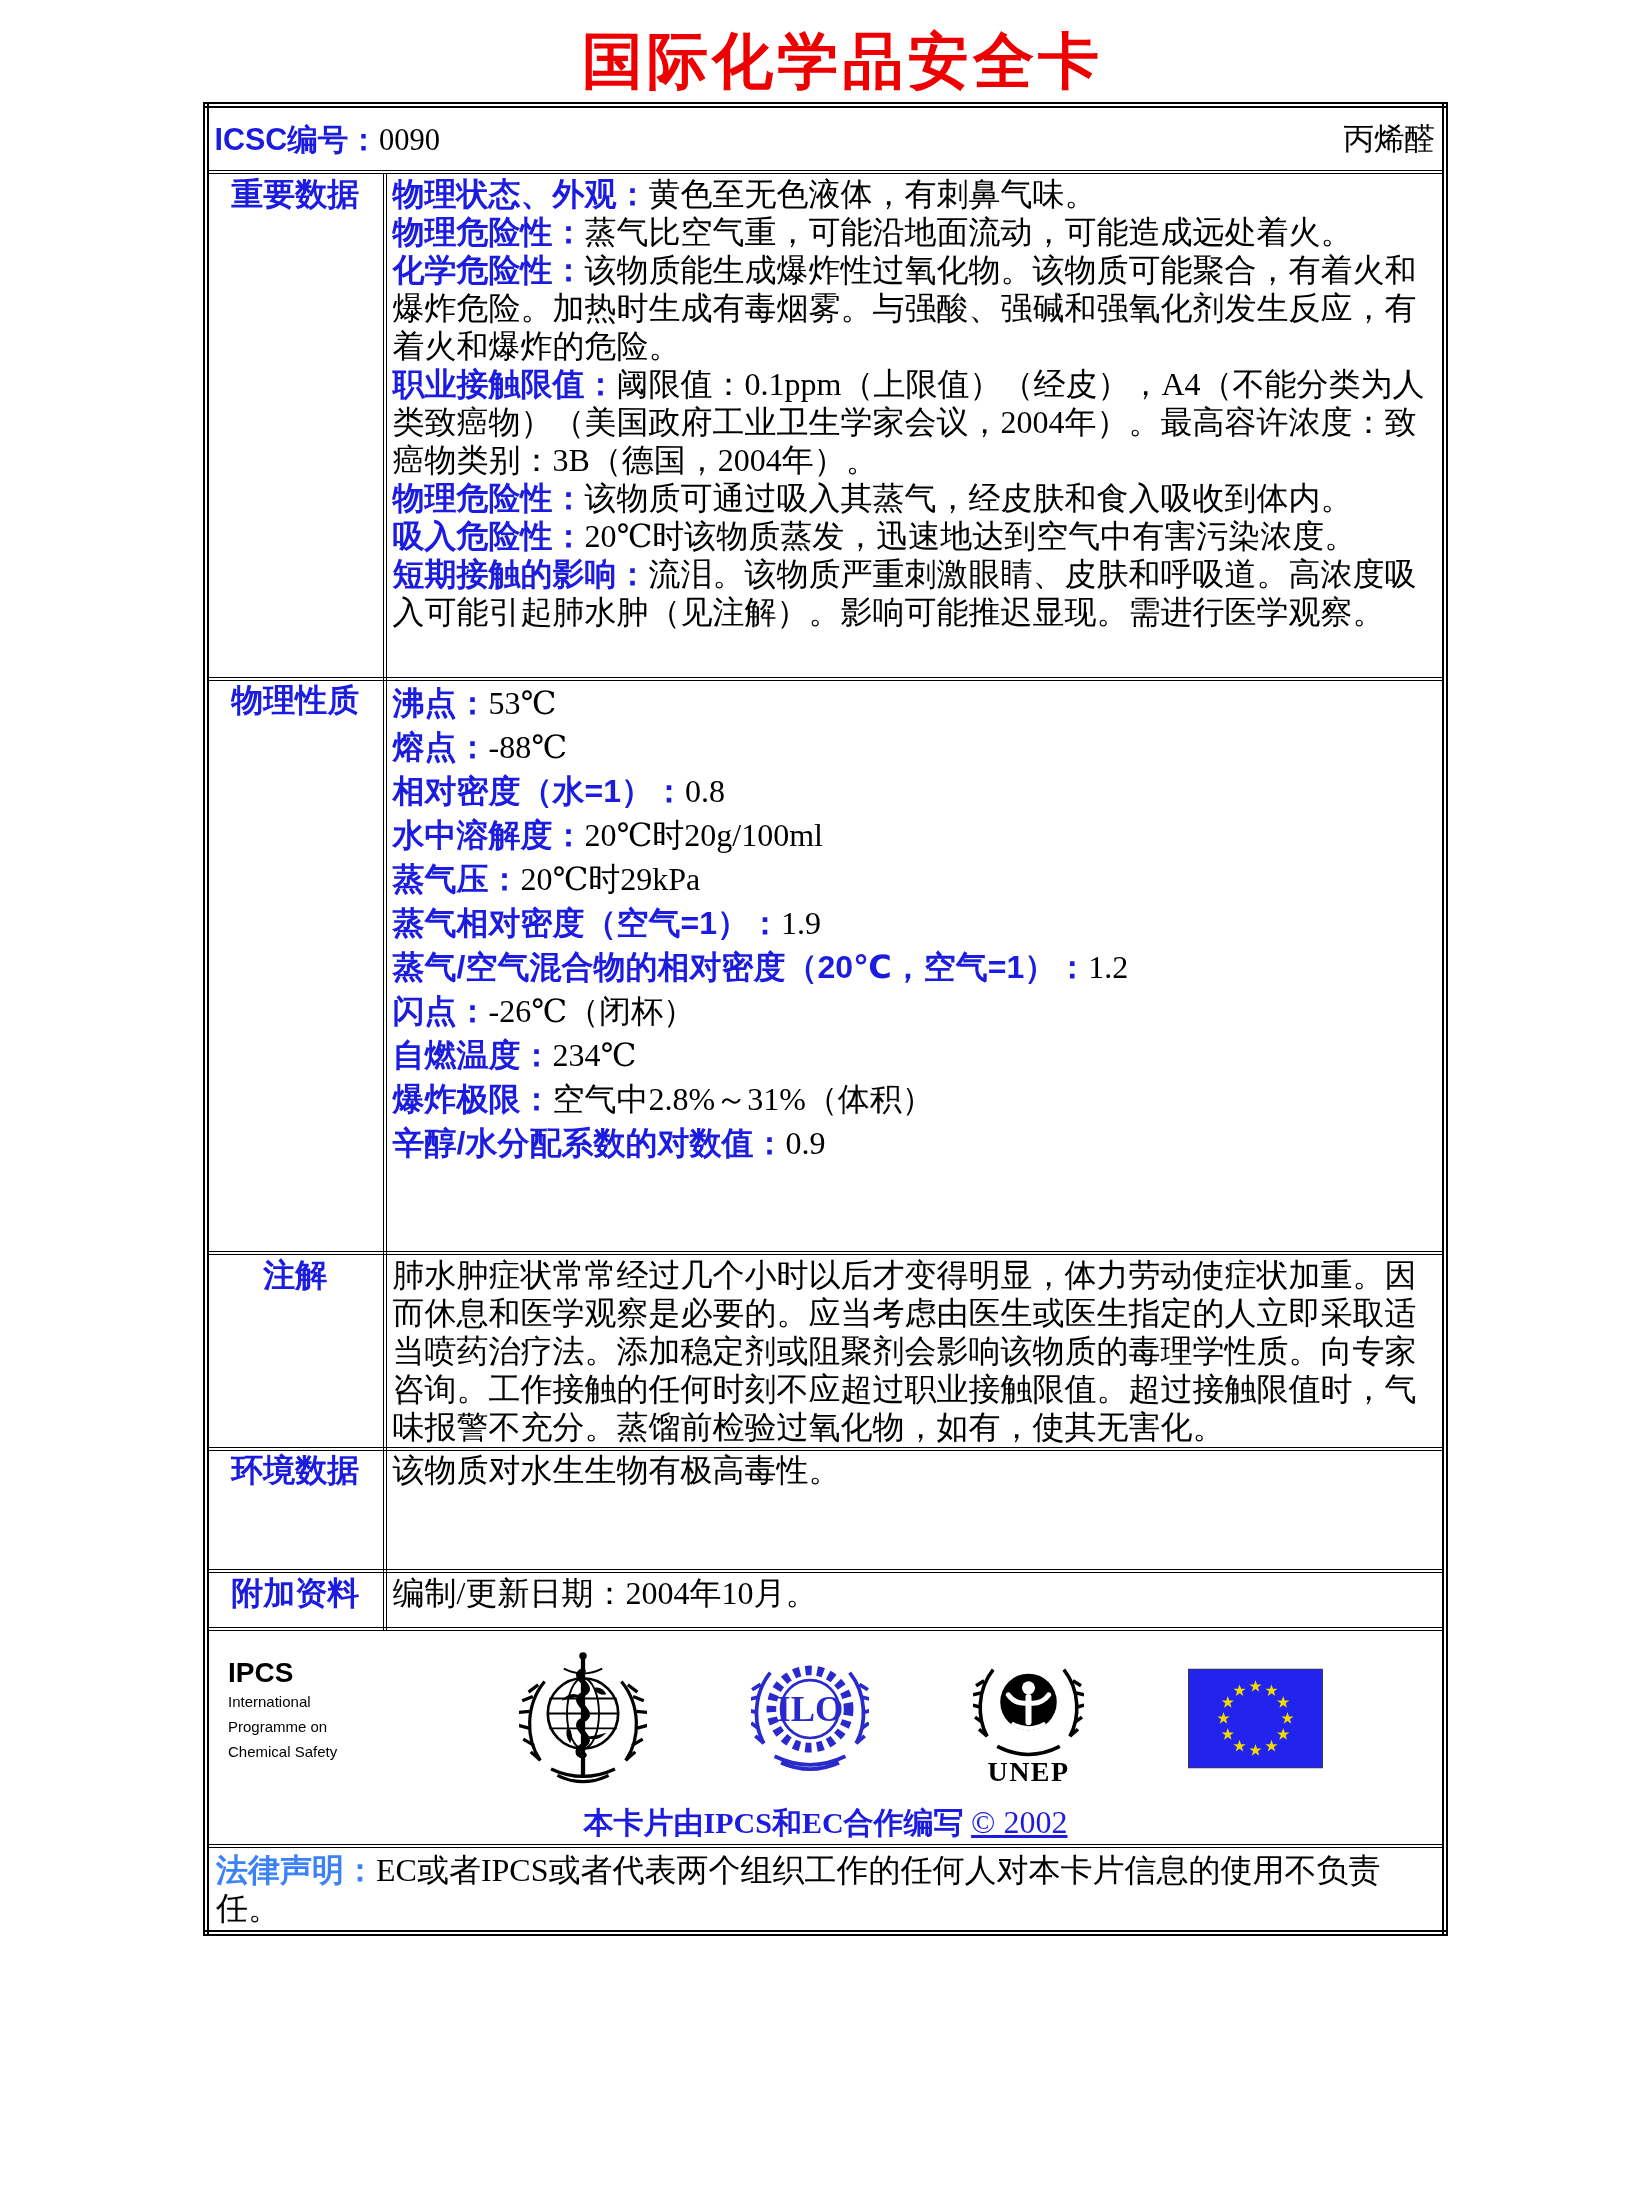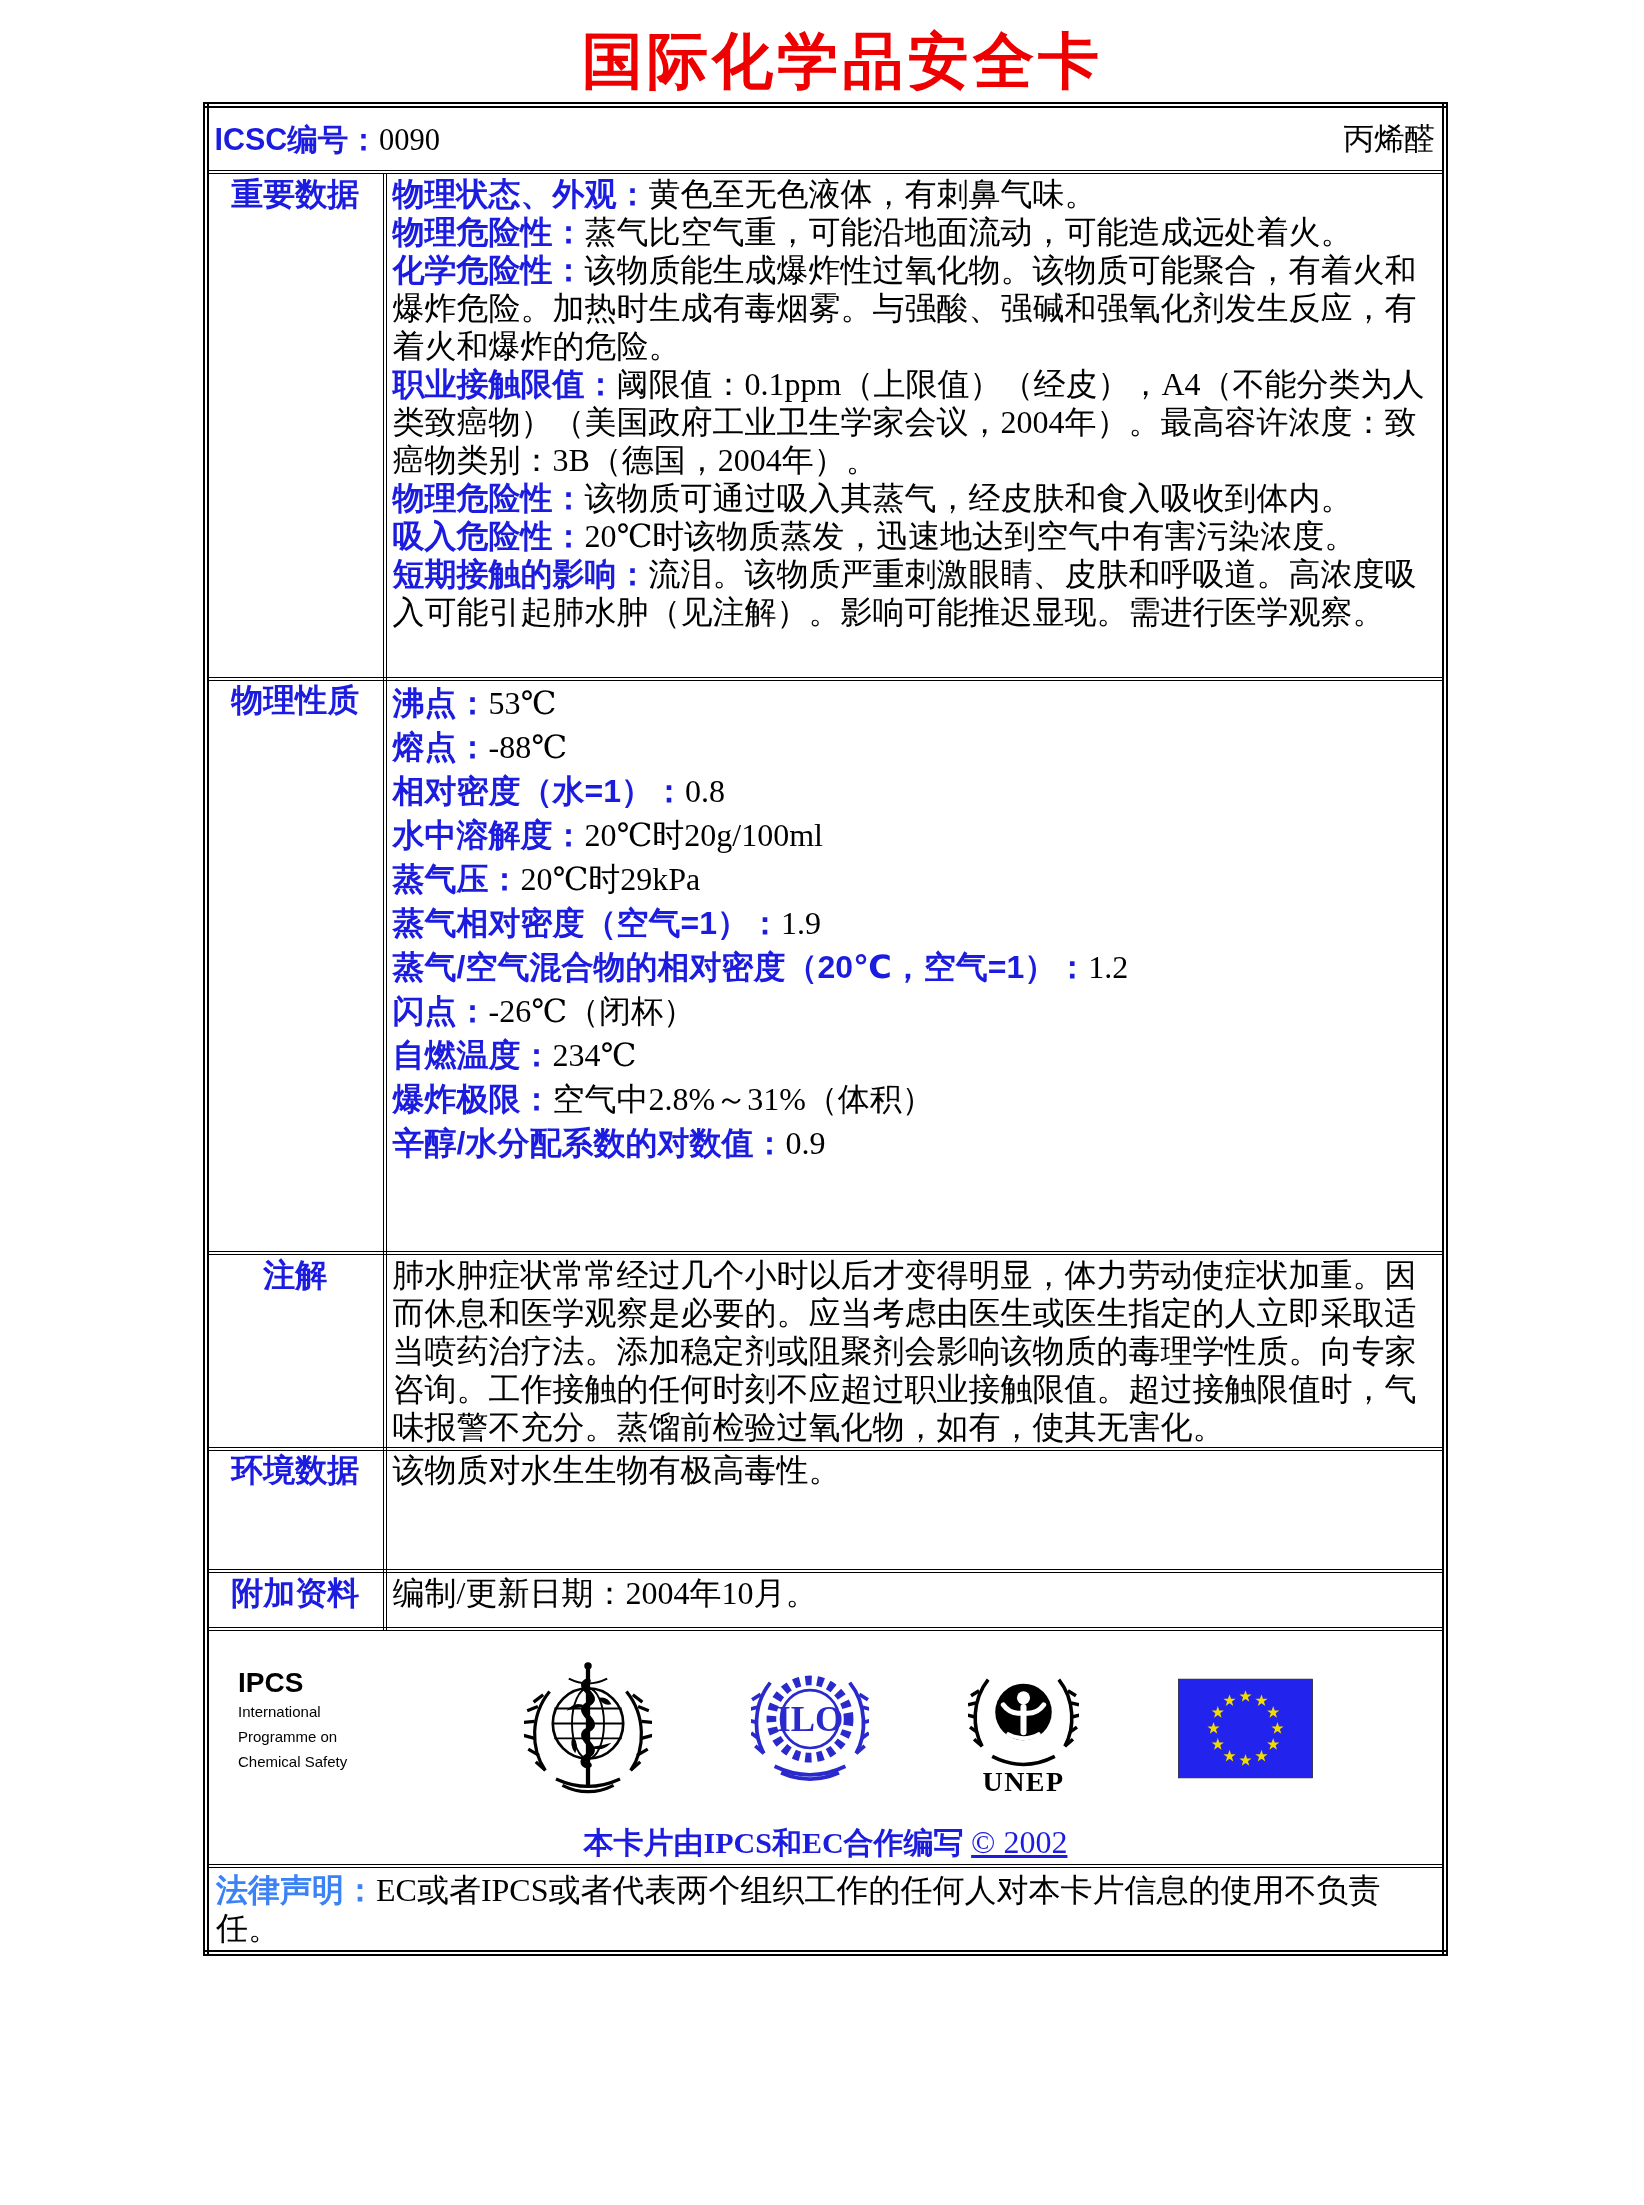--- a/index.html
+++ b/index.html
@@ -42,21 +42,21 @@
   .h-logos{height:197px;}
   .h-legal{height:53px;}
   .header-cell{vertical-align:middle !important;}
   .header-inner{display:flex;justify-content:space-between;align-items:center;width:100%;font-size:30.5px;}
   .k{
     color:var(--accent_blue);font-family:"Liberation Sans","DejaVu Sans",sans-serif;
     font-weight:bold;
   }
   .v{color:#000;}
   .physical .li{line-height:44px;}
-  .logos-cell{position:relative;padding:18px !important;}
+  .logos-cell{position:relative;padding:8px !important;}
   .logos-row{
     display:flex;align-items:flex-start;justify-content:space-between;
     padding:9.7px 111px 0 11px;
   }
   .ipcs{font-family:"Liberation Sans","DejaVu Sans",sans-serif;width:187px;padding-top:8.3px;}
   .ipcs-title{font-size:28px;font-weight:bold;line-height:32px;}
   .ipcs-line{font-size:15px;line-height:25px;}
   .logo{display:block;}
   .unep-block{text-align:center;}
   .unep-word{font-family:"Liberation Serif",serif;font-weight:bold;font-size:28px;line-height:29px;letter-spacing:1.4px;margin-top:-5.5px;}

